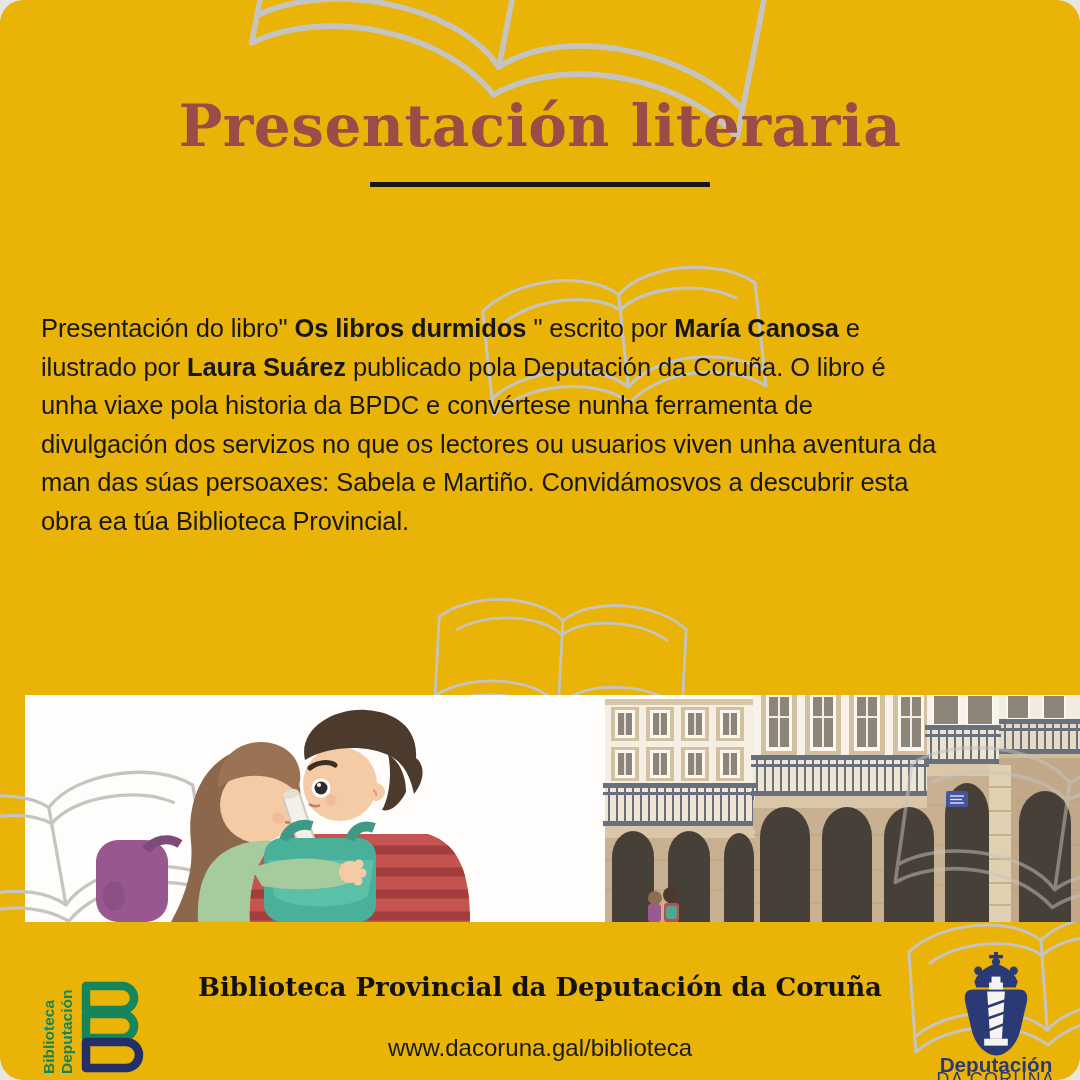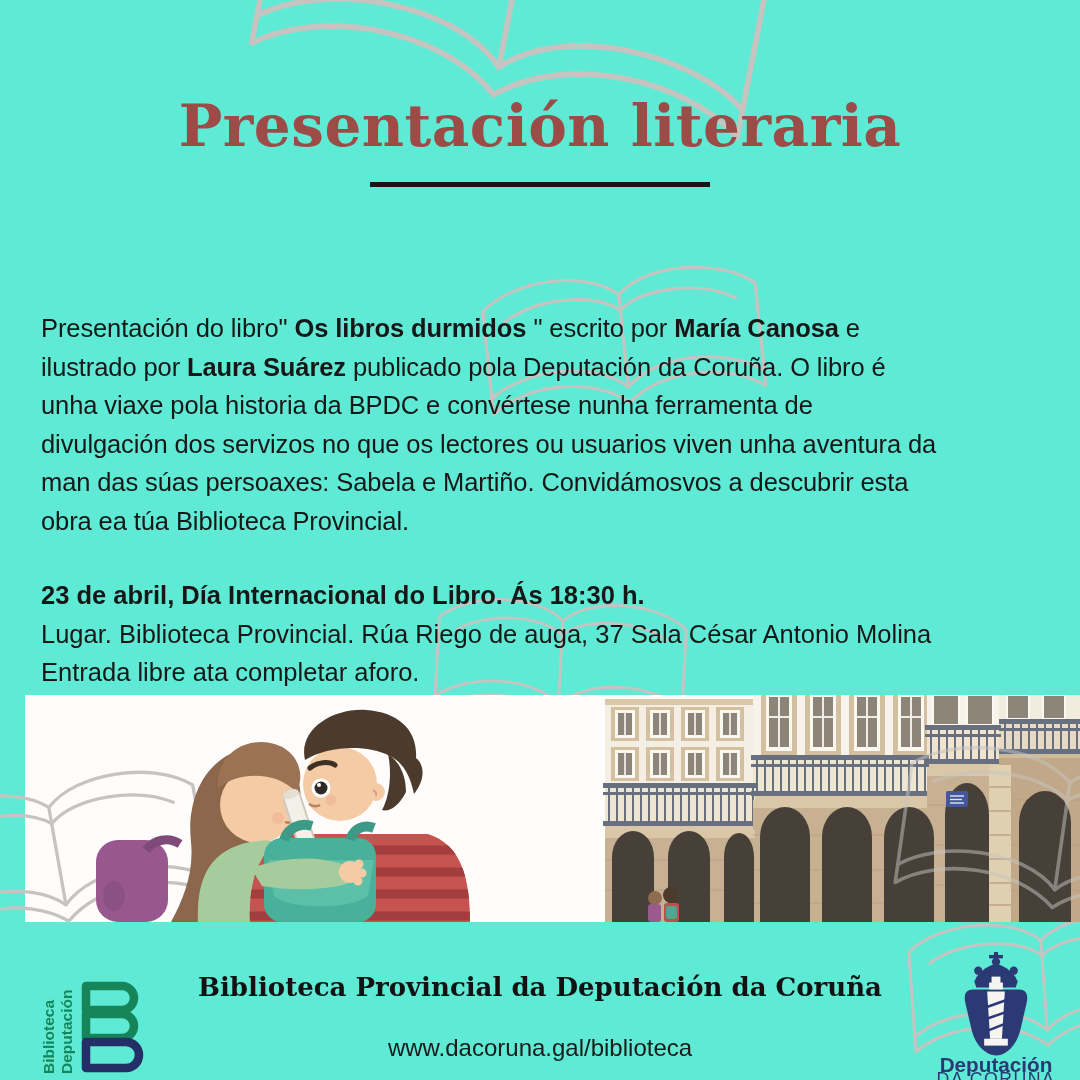--- a/index.html
+++ b/index.html
@@ -1,19 +1,20 @@
 <!DOCTYPE html>
 <html><head>
 <meta charset="utf-8">
 <style>
   html,body{margin:0;padding:0;background:#e8e6e3;}
   .poster{
     position:relative;width:1080px;height:1080px;overflow:hidden;
-    background:#5eead4;color:#171717;
+    background:#eab308;color:#171717;
     font-family:"Liberation Sans",sans-serif;
+    border-radius:23px;
   }
   .abs{position:absolute;}
   .slab{font-family:"DejaVu Serif",serif;font-weight:bold;}
 
   .bg-book{z-index:1;pointer-events:none;}
   .bg-book use{stroke:#c6c4c1;stroke-width:2.4;fill:none;stroke-linejoin:round;stroke-linecap:round;}
 
   .title{top:92px;left:0;width:100%;text-align:center;font-size:58px;
          letter-spacing:.5px;color:#9d4b47;z-index:2;white-space:nowrap;}
   .rule{top:182px;left:50%;transform:translateX(-50%);width:340px;height:5px;background:#161616;z-index:2;}
@@ -63,25 +64,20 @@
     </svg>
   <svg class="abs bg-book" viewBox="0 0 240 150" style="left:895px;top:905px;width:300px;height:188px;transform:rotate(-4deg);z-index:2;">
       <use href="#openBook"></use>
     </svg>
 
   <div class="abs title slab">Presentación literaria</div>
   <div class="abs rule"></div>
 
   <p class="abs para" style="margin:0"><span>Presentación do libro" </span><span style="font-weight: 700;">Os libros durmidos</span><span> " escrito por </span><span style="font-weight: 700;">María Canosa</span><span> e</span><br><span>ilustrado por </span><span style="font-weight: 700;">Laura Suárez</span><span> publicado pola Deputación da Coruña. O libro é</span><br><span>unha viaxe pola historia da BPDC e convértese nunha ferramenta de</span><br><span>divulgación dos servizos no que os lectores ou usuarios viven unha aventura da</span><br><span>man das súas persoaxes: Sabela e Martiño. Convidámosvos a descubrir esta</span><br><span>obra ea túa Biblioteca Provincial.</span></p>
 
-  <div class="abs event">
-    <div class="dateline">23 de abril, Día Internacional do Libro. Ás 18:30 h.</div>
-    <div>Lugar. Biblioteca Provincial. Rúa Riego de auga, 37 Sala César Antonio Molina</div>
-    <div>Entrada libre ata completar aforo.</div>
-  </div>
 
   <div class="abs band"></div>
 
   <svg class="abs bg-book book-under-band" viewBox="0 0 240 150" style="left:-105px;top:768px;width:330px;height:206px;transform:rotate(-10deg);">
       <use href="#openBook"></use>
     </svg>
 
   <svg class="abs illu" viewBox="0 0 440 222" style="left:88px;top:700px;width:440px;height:222px;">
 
     <rect x="8" y="140" width="72" height="82" rx="22" fill="#98588f"></rect>

